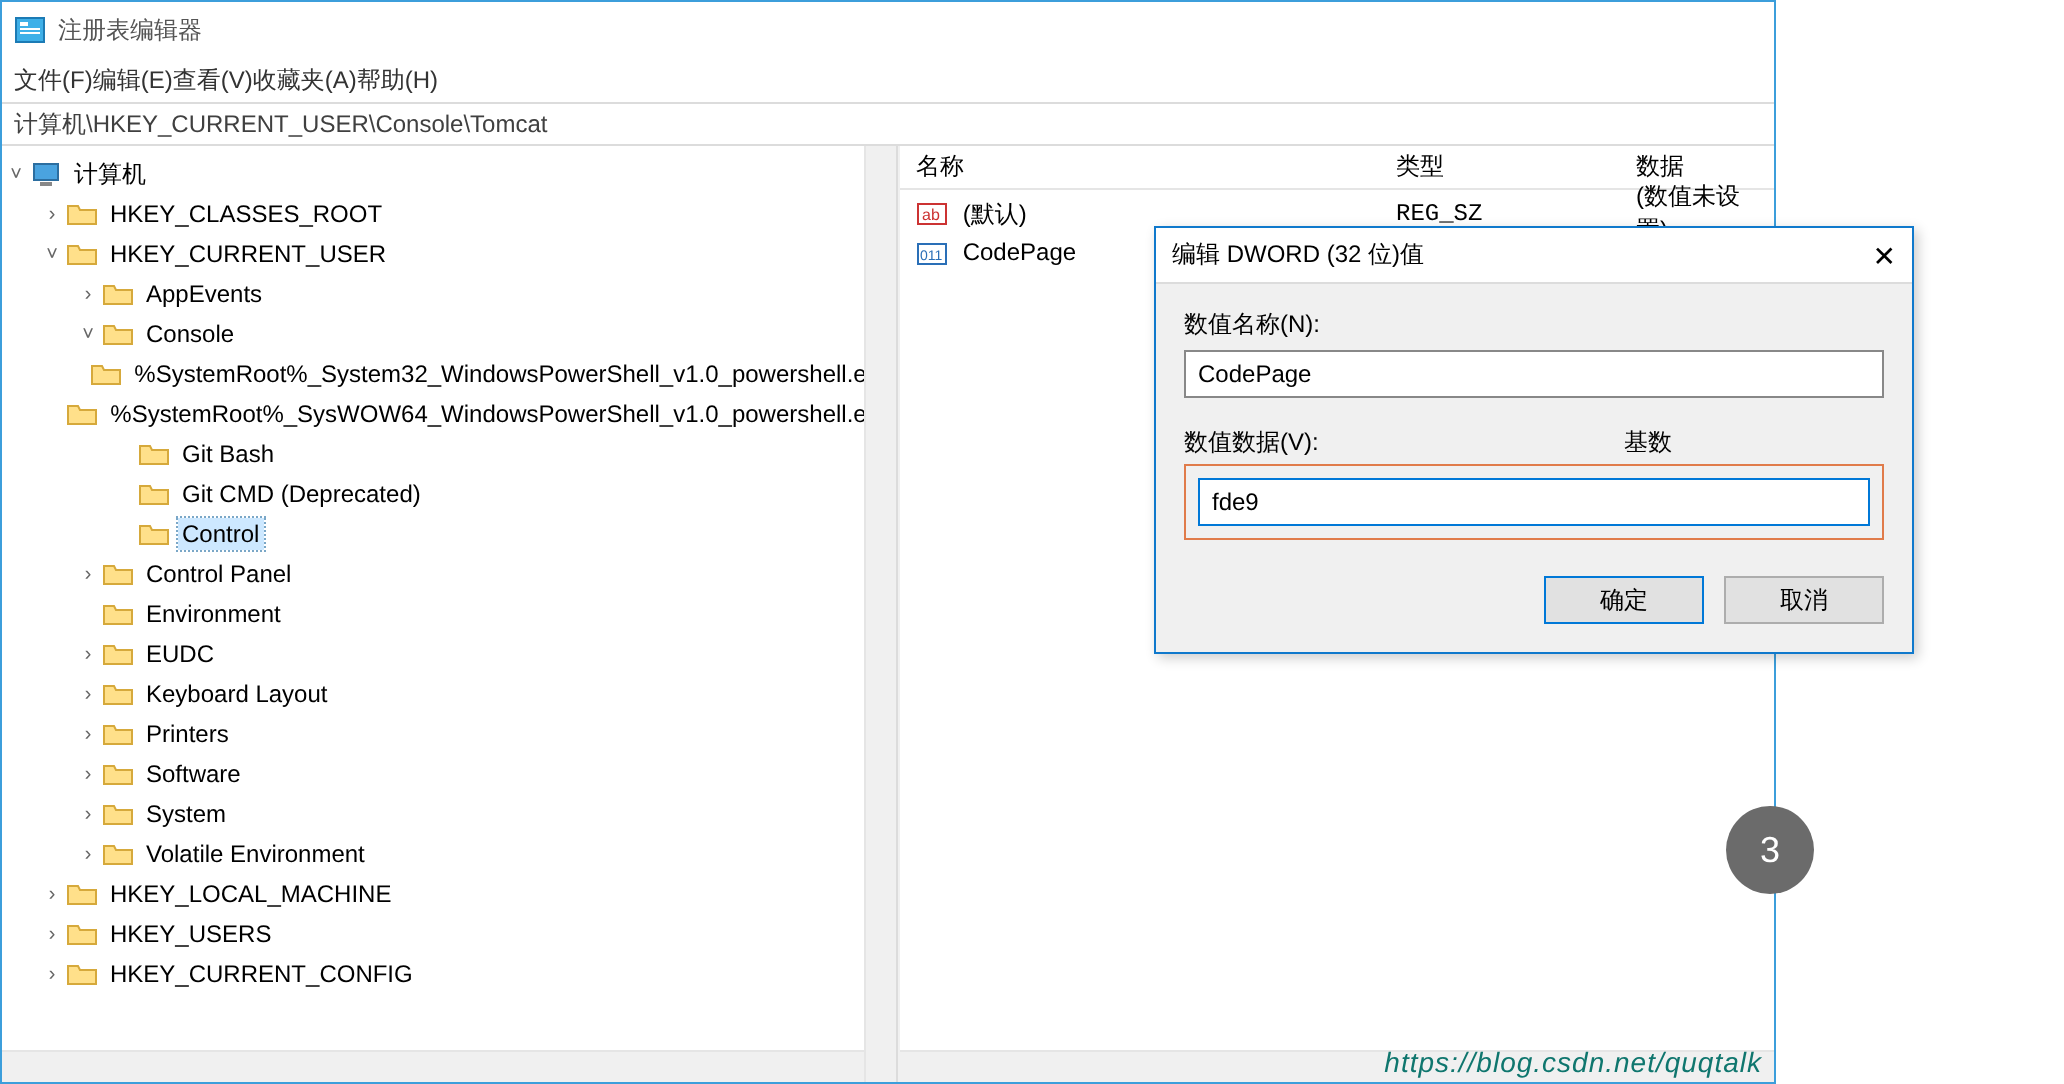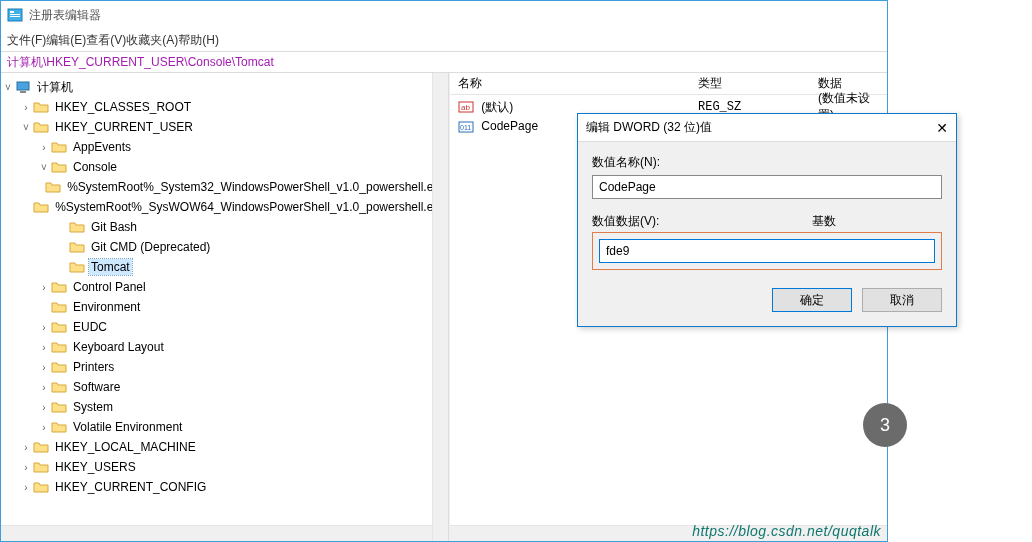--- a/index.html
+++ b/index.html
@@ -7,21 +7,21 @@
 
 .window { width: 888px; height: 542px; display: flex; flex-direction: column; border: 1px solid #3c9edb; }
 
 .titlebar { height: 28px; display: flex; align-items: center; padding: 0 6px; background: #fff; }
 .titlebar .app-icon { width: 16px; height: 16px; margin-right: 6px; }
 .titlebar .title { color: #555; }
 
 .menubar { height: 22px; display: flex; align-items: center; padding: 0 6px; gap: 0; color: #333; }
 .menubar span { cursor: default; }
 
-.addressbar { height: 22px; border-top: 1px solid #dcdcdc; border-bottom: 1px solid #dcdcdc; display: flex; align-items: center; padding: 0 6px; color: #a21caf; }
+.addressbar { height: 22px; border-top: 1px solid #dcdcdc; border-bottom: 1px solid #dcdcdc; display: flex; align-items: center; padding: 0 6px; color: #404040; }
 
 .body { flex: 1; display: flex; min-height: 0; }
 
 .tree-pane { width: 448px; border-right: 1px solid #dcdcdc; padding: 4px 0; overflow: hidden; position: relative; }
 .tree-scroll-v { position:absolute; right:0; top:0; bottom:0; width:16px; background:#f0f0f0; border-left:1px solid #e5e5e5;}
 .tree-scroll-h { position:absolute; left:0; right:16px; bottom:0; height:16px; background:#f0f0f0; border-top:1px solid #e5e5e5;}
 
 .tree-row { display: flex; align-items: center; height: 20px; white-space: nowrap; }
 .tree-row.selected .label { background: #cde8ff; outline: 1px dotted #7aa7c7; }
 .tree-row .label { padding: 1px 2px; }
@@ -193,21 +193,21 @@
         <span class="label">Git CMD (Deprecated)</span>
       </div>
       <div class="tree-row selected">
         <span class="ind"></span>
           <span class="ind"></span>
           <span class="ind"></span>
           <span class="expander"></span>
         <span class="folder-icon"><svg class="folder-svg" viewBox="0 0 16 16">
               <path d="M1 4h5l1 2h8v7H1z" fill="#ffe08a" stroke="#d6a93b"></path>
             </svg></span>
-        <span class="label">Tomcat</span>
+        <span class="label">Control</span>
       </div>
 
       <div class="tree-row">
         <span class="ind"></span>
           <span class="ind"></span>
           <span class="expander">›</span>
         <span class="folder-icon"><svg class="folder-svg" viewBox="0 0 16 16">
               <path d="M1 4h5l1 2h8v7H1z" fill="#ffe08a" stroke="#d6a93b"></path>
             </svg></span>
         <span class="label">Control Panel</span>

